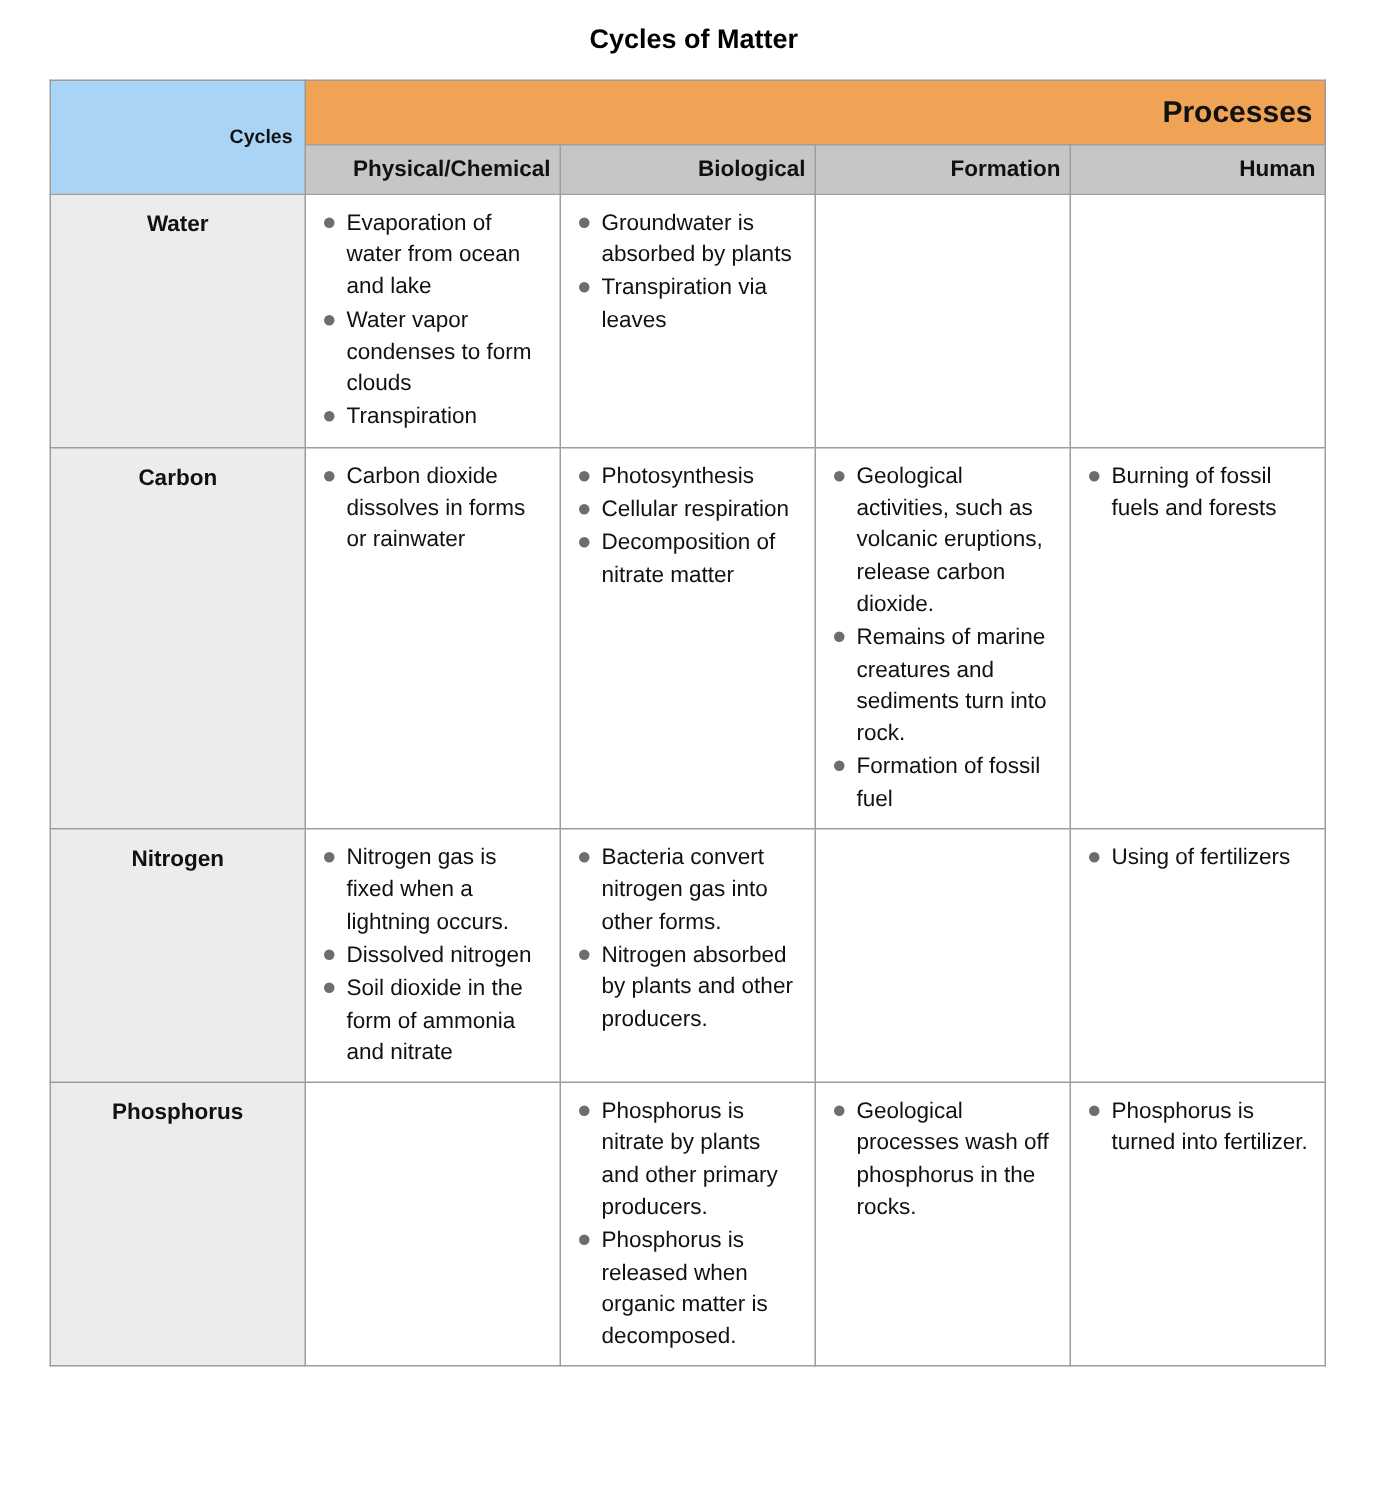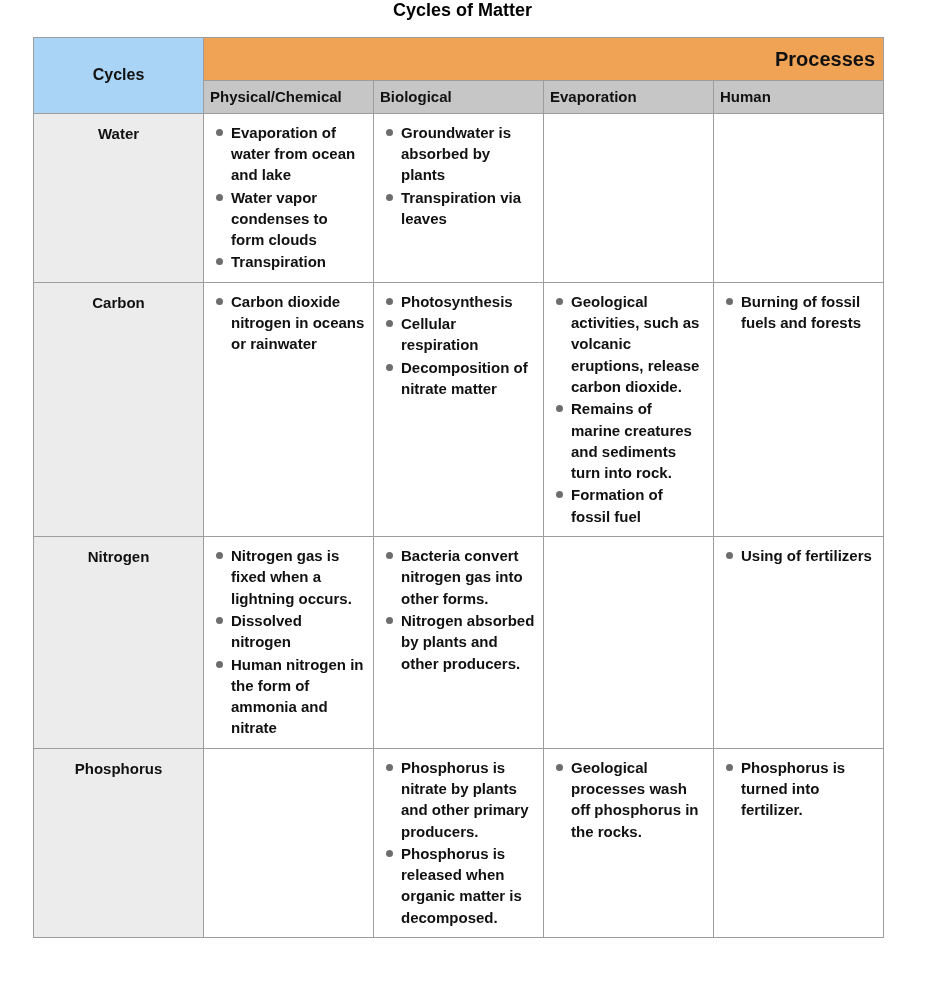--- a/index.html
+++ b/index.html
@@ -6,20 +6,21 @@
     margin: 0;
     padding: 0;
     background: #ffffff;
     font-family: "Liberation Sans", "DejaVu Sans", sans-serif;
     color: #111111;
   }
   .page {
     width: 925px;
     min-height: 1000px;
     box-sizing: border-box;
+    padding-top: 16px;
     background: #ffffff;
   }
   .title {
     text-align: center;
     font-size: 18px;
     font-weight: bold;
     margin: 0 0 16px 0;
     color: #000000;
   }
   table.cycles-table {
@@ -31,40 +32,40 @@
     line-height: 1.42;
   }
   .cycles-table col { width: 170px; }
   .cycles-table th,
   .cycles-table td {
     border: 1px solid var(--border-color, #9d9d9d);
     vertical-align: top;
     box-sizing: border-box;
     padding: 8px 8px;
     text-align: left;
-    font-weight: bold;
+    font-weight: normal;
   }
   th.corner {
     background: var(--cycles-header-bg, #a9d4f5);
-    text-align: center;
+    text-align: right;
     vertical-align: middle;
     font-weight: bold;
-    font-size: 16px;
+    font-size: 13px;
   }
   th.processes {
     background: var(--processes-header-bg, #f0a355);
     text-align: right;
     vertical-align: middle;
     font-weight: bold;
     font-size: 20px;
     padding: 7px 8px;
   }
   th.sub {
     background: var(--subheader-bg, #c6c6c6);
-    text-align: left;
+    text-align: right;
     vertical-align: middle;
     font-weight: bold;
     font-size: 15px;
     padding: 5px 6px;
   }
   th.cycle-name {
     background: var(--rowlabel-bg, #ececec);
     text-align: center;
     font-weight: bold;
     padding-top: 9px;
@@ -107,21 +108,21 @@
         <col>
     </colgroup>
     <thead>
       <tr>
         <th rowspan="2" class="corner">Cycles</th>
         <th colspan="4" class="processes">Processes</th>
       </tr>
       <tr>
         <th class="sub">Physical/Chemical</th>
         <th class="sub">Biological</th>
-        <th class="sub">Evaporation</th>
+        <th class="sub">Formation</th>
         <th class="sub">Human</th>
       </tr>
     </thead>
     <tbody id="table-body">
         <tr>
           <th class="cycle-name">Water</th>
           <td class="process-cell">
             <ul>
               <li>Evaporation of water from ocean and lake</li>
               <li>Water vapor condenses to form clouds</li>
@@ -134,21 +135,21 @@
               <li>Transpiration via leaves</li>
             </ul>
           </td>
           <td class="process-cell"></td>
           <td class="process-cell"></td>
         </tr>
         <tr>
           <th class="cycle-name">Carbon</th>
           <td class="process-cell">
             <ul>
-              <li>Carbon dioxide nitrogen in oceans or rainwater</li>
+              <li>Carbon dioxide dissolves in forms or rainwater</li>
             </ul>
           </td>
           <td class="process-cell">
             <ul>
               <li>Photosynthesis</li>
               <li>Cellular respiration</li>
               <li>Decomposition of nitrate matter</li>
             </ul>
           </td>
           <td class="process-cell">
@@ -163,21 +164,21 @@
               <li>Burning of fossil fuels and forests</li>
             </ul>
           </td>
         </tr>
         <tr>
           <th class="cycle-name">Nitrogen</th>
           <td class="process-cell">
             <ul>
               <li>Nitrogen gas is fixed when a lightning occurs.</li>
               <li>Dissolved nitrogen</li>
-              <li>Human nitrogen in the form of ammonia and nitrate</li>
+              <li>Soil dioxide in the form of ammonia and nitrate</li>
             </ul>
           </td>
           <td class="process-cell">
             <ul>
               <li>Bacteria convert nitrogen gas into other forms.</li>
               <li>Nitrogen absorbed by plants and other producers.</li>
             </ul>
           </td>
           <td class="process-cell"></td>
           <td class="process-cell">

